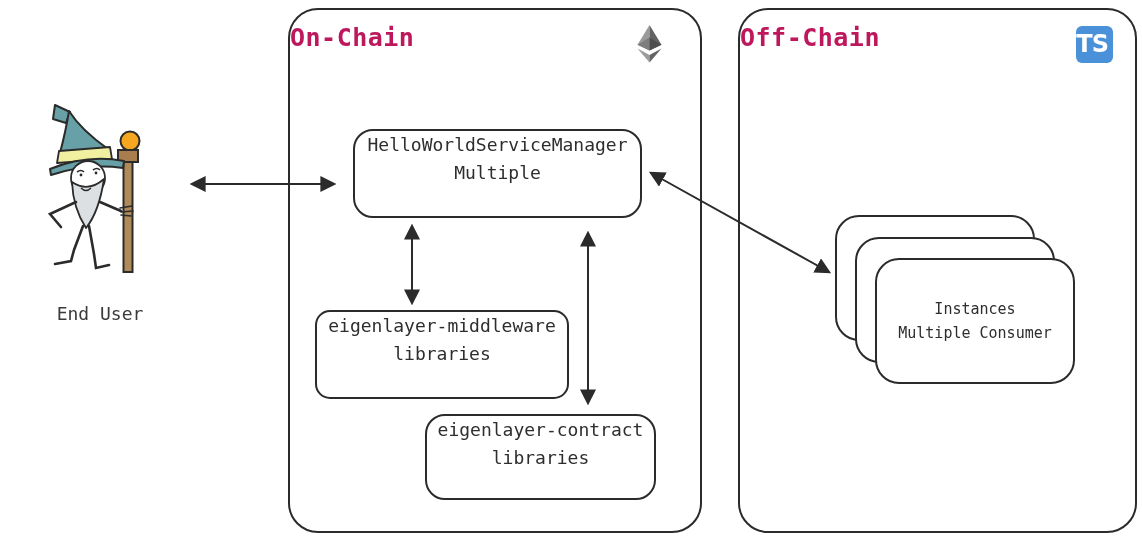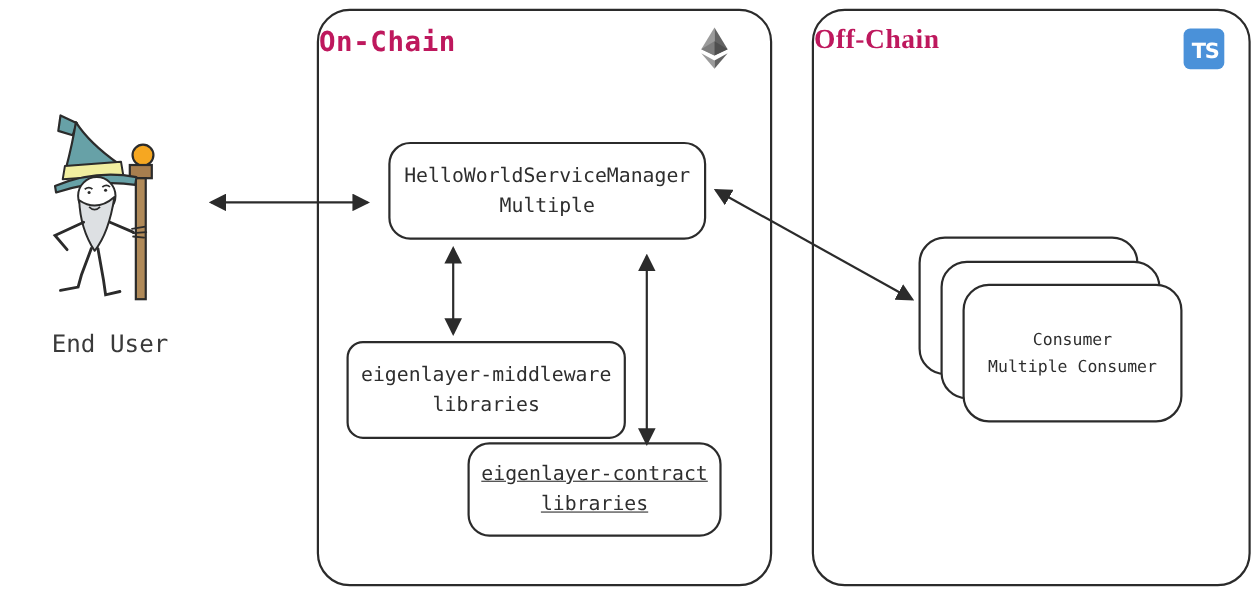--- a/index.html
+++ b/index.html
@@ -10,44 +10,44 @@
   }
   .container-box{
     position:absolute;border:2.2px solid #2b2b2b;border-radius:30px;background:#ffffff;
   }
   .container-title{
     position:absolute;top:13px;left:0;right:0;text-align:left;
     font-size:25px;font-weight:bold;color:#be185d;letter-spacing:.5px;
   }
   .node-box{
     position:absolute;border:2.2px solid #2b2b2b;border-radius:20px;background:#ffffff;
-    display:flex;flex-direction:column;align-items:center;justify-content:center;
+    display:flex;flex-direction:column;align-items:center;justify-content:flex-start;
     text-align:center;font-size:18px;line-height:28px;color:#2e2e2e;z-index:4;
   }
   .stack-box{
     position:absolute;border:2.2px solid #2b2b2b;border-radius:24px;background:#ffffff;
   }
   .stack-front{
     display:flex;flex-direction:column;align-items:center;justify-content:center;
     text-align:center;font-size:15px;line-height:24px;color:#2e2e2e;
   }
   #arrow-layer{position:absolute;left:0;top:0;z-index:8;pointer-events:none;}
   #wizard{position:absolute;left:26px;top:90px;z-index:3;}
   .end-user-label{
     position:absolute;left:0px;top:301px;width:200px;text-align:center;
-    font-size:22px;line-height:26px;color:#3a3a3a;z-index:3;
+    font-size:18px;line-height:26px;color:#3a3a3a;z-index:3;
   }
   #eth-icon{position:absolute;left:636px;top:24px;z-index:5;}
   #ts-icon{
     position:absolute;left:1076px;top:26px;width:37px;height:37px;border-radius:6px;
     background:#4a91d9;display:flex;align-items:flex-end;justify-content:flex-end;
     z-index:5;
   }
   #ts-icon span{
-    color:#ffffff;font-size:19px;font-weight:bold;letter-spacing:-1px;
+    color:#ffffff;font-size:24px;font-weight:bold;letter-spacing:-1px;
     margin:0 5px 5px 0;font-family:"DejaVu Sans","Liberation Sans",sans-serif;
   }
 </style>
 </head>
 <body>
 
 <div id="canvas">
 
   <svg id="wizard" width="155" height="200" viewBox="0 0 155 200">
 
@@ -100,37 +100,37 @@
   <div class="node-box" style="left:353px;top:129px;width:285px;height:85px;">
     <div>HelloWorldServiceManager</div>
     <div>Multiple</div>
   </div>
 
   <div class="node-box" style="left:315px;top:310px;width:250px;height:85px;border-radius:15px;">
     <div>eigenlayer-middleware</div>
     <div>libraries</div>
   </div>
 
-  <div class="node-box" style="left:425px;top:402px;width:227px;height:82px;text-decoration:underline;">
+  <div class="node-box" style="left:425px;top:414px;width:227px;height:82px;">
     <div>eigenlayer-contract</div>
     <div>libraries</div>
   </div>
 
-  <div class="container-box" style="left:738px;top:8px;width:395px;height:521px;font-family:Liberation Serif, serif;">
+  <div class="container-box" style="left:738px;top:8px;width:395px;height:521px;">
     <div class="container-title">Off-Chain</div>
   </div>
 
   <div id="ts-icon">
     <span>TS</span>
   </div>
 
   <div class="stack-box" style="left:835px;top:215px;width:196px;height:122px;z-index:4;"></div>
   <div class="stack-box" style="left:855px;top:237px;width:196px;height:122px;z-index:5;"></div>
   <div class="stack-box stack-front" style="left:875px;top:258px;width:196px;height:122px;z-index:6;">
-    <div>Consumer</div>
+    <div>Instances</div>
     <div>Multiple Consumer</div>
   </div>
 
   <svg id="arrow-layer" width="1142" height="540" viewBox="0 0 1142 540">
     <defs>
       <marker id="ah" viewBox="0 0 10 10" refX="8.5" refY="5" markerWidth="8" markerHeight="8" orient="auto-start-reverse">
         <path d="M0 0 L10 5 L0 10 z" fill="#2b2b2b"></path>
       </marker>
     </defs>
     <line x1="192" y1="184" x2="334" y2="184" stroke="#2b2b2b" stroke-width="2" marker-start="url(#ah)" marker-end="url(#ah)"></line>

